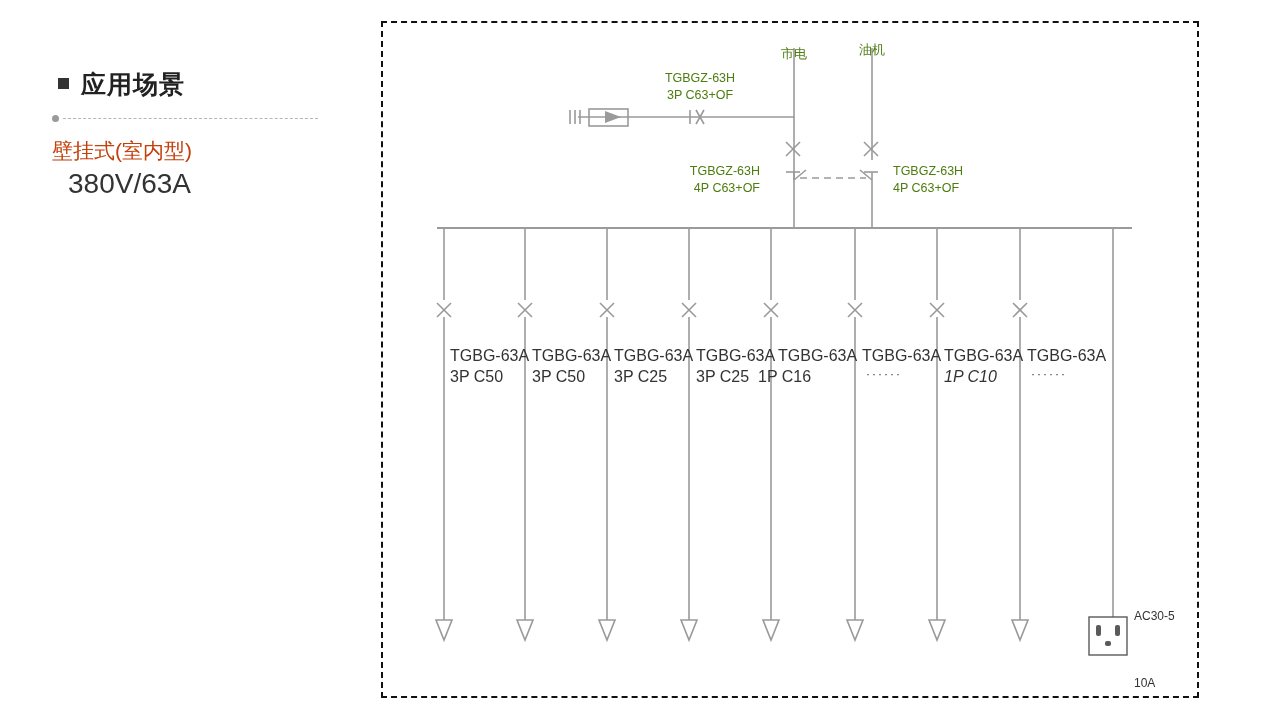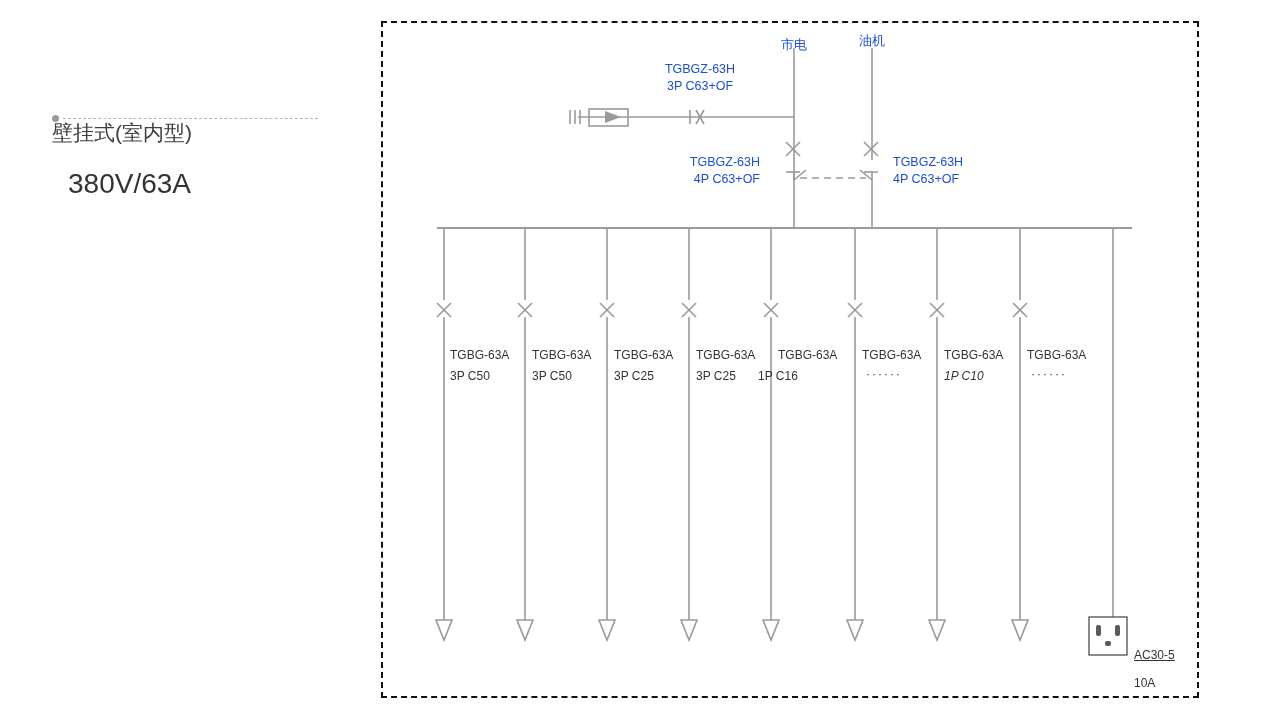--- a/index.html
+++ b/index.html
@@ -59,23 +59,23 @@
   #divider .dashes {
     position: absolute;
     left: 11px;
     top: 5px;
     width: 255px;
     border-top: 1.5px dashed #b5b5b5;
   }
   #subtitle {
     position: absolute;
     left: 52px;
-    top: 119px;
+    top: 137px;
     font-size: 21px;
-    color: #404040;
+    color: #c2410c;
   }
   #rating {
     position: absolute;
     left: 68px;
     top: 168px;
     font-size: 28px;
     color: #333333;
   }
 
   
@@ -92,37 +92,38 @@
     position: absolute;
     left: 0;
     top: 0;
     width: 1269px;
     height: 721px;
     pointer-events: none;
   }
   .lbl {
     position: absolute;
     font-size: 12.5px;
-    color: #1d4ed8;
+    color: #4d7c0f;
     white-space: pre;
     line-height: 17px;
+    margin-top: 9px;
   }
   .lbl.center {
     text-align: center;
     transform: translateX(-50%);
   }
   .lbl.right {
     text-align: right;
   }
   .lbl.big {
     font-size: 13px;
   }
   .branch-label {
     position: absolute;
-    font-size: 12px;
+    font-size: 16px;
     color: #333333;
     line-height: 21px;
     white-space: pre;
   }
   .dots-label {
     position: absolute;
     font-size: 12px;
     color: #333333;
     letter-spacing: 2px;
   }
@@ -131,20 +132,23 @@
     font-size: 12px;
     color: #333333;
     line-height: 16px;
     white-space: pre;
   }
 </style>
 </head>
 <body>
 
 <div id="left-panel">
+  <div id="section-title">
+    <span class="bullet-square"></span><span>应用场景</span>
+  </div>
   <div id="divider">
     <span class="dot"></span>
     <span class="dashes"></span>
   </div>
   <div id="subtitle">壁挂式(室内型)</div>
   <div id="rating">380V/63A</div>
 </div>
 
 <div id="diagram-frame"></div>
 
@@ -276,15 +280,15 @@
 
   <div class="branch-label" style="left:862px; top:345px;">TGBG-63A</div>
   <div class="branch-label dots-label" style="left:866px; top:364px;">······</div>
 
   <div class="branch-label" style="left:944px; top:345px;">TGBG-63A</div>
   <div class="branch-label" style="left:944px; top:366px;font-style:italic;">1P C10</div>
 
   <div class="branch-label" style="left:1027px; top:345px;">TGBG-63A</div>
   <div class="branch-label dots-label" style="left:1031px; top:364px;">······</div>
 
-  <div class="socket-label" style="left:1134px; top:647px;text-decoration:underline;">AC30-5</div>
+  <div class="socket-label" style="left:1134px; top:608px;">AC30-5</div>
   <div class="socket-label" style="left:1134px; top:639px;margin-top:36px;">10A</div>
 </div>
 
 </body></html>

